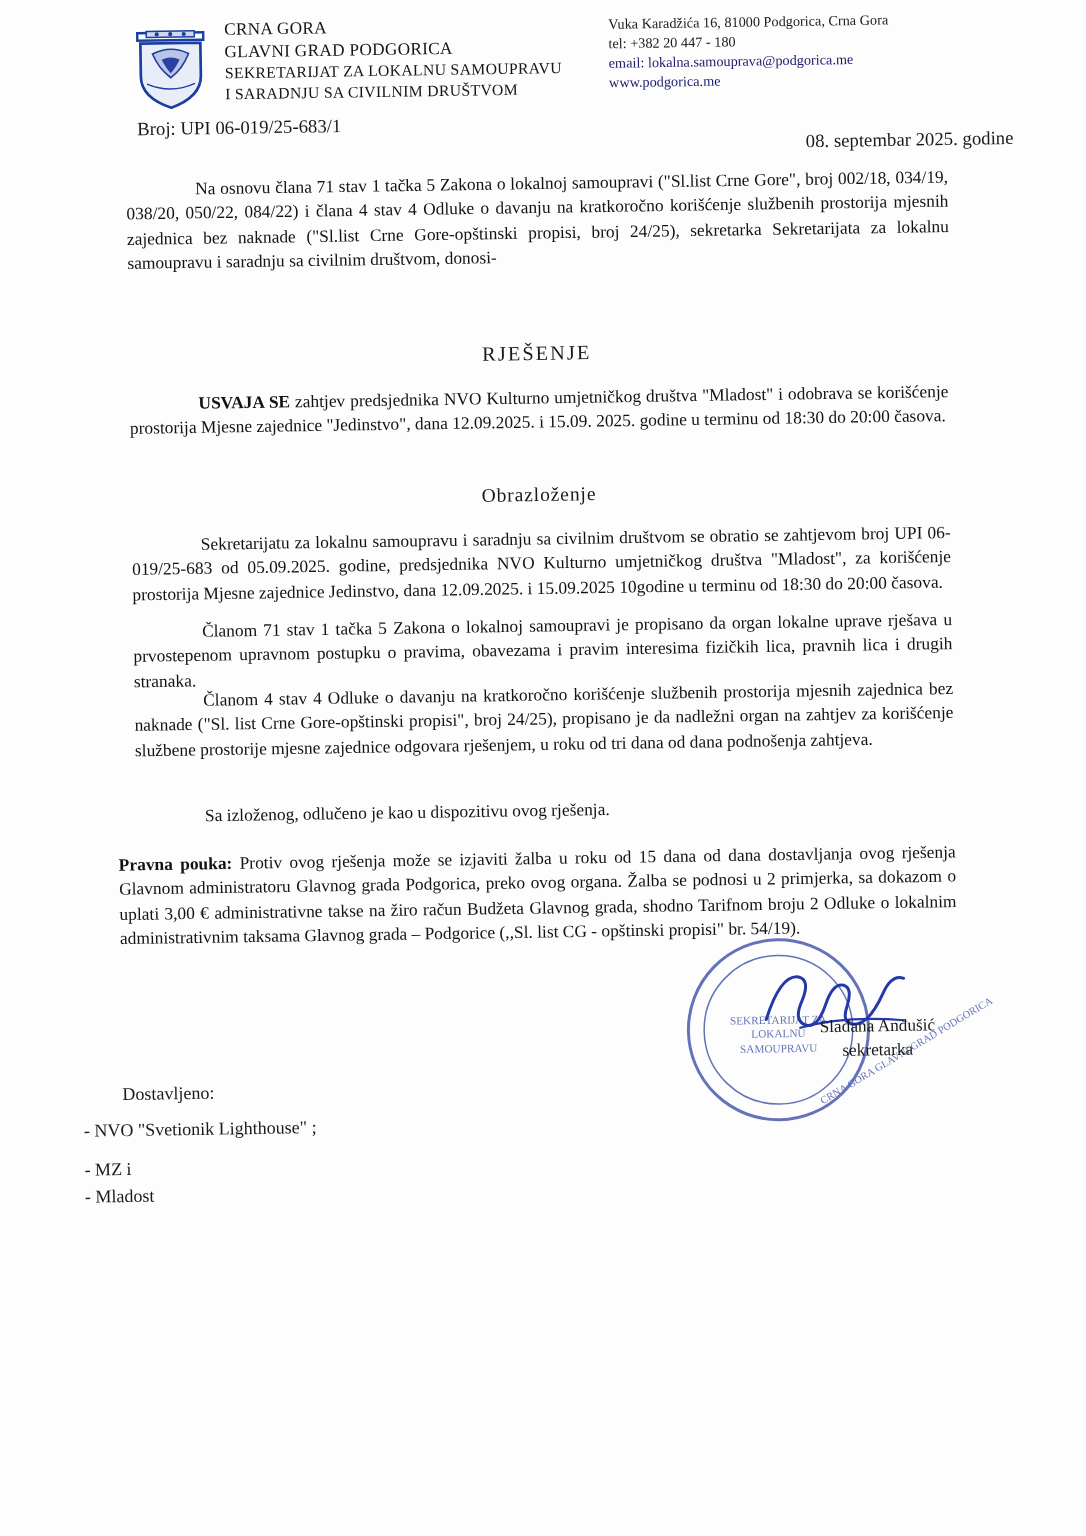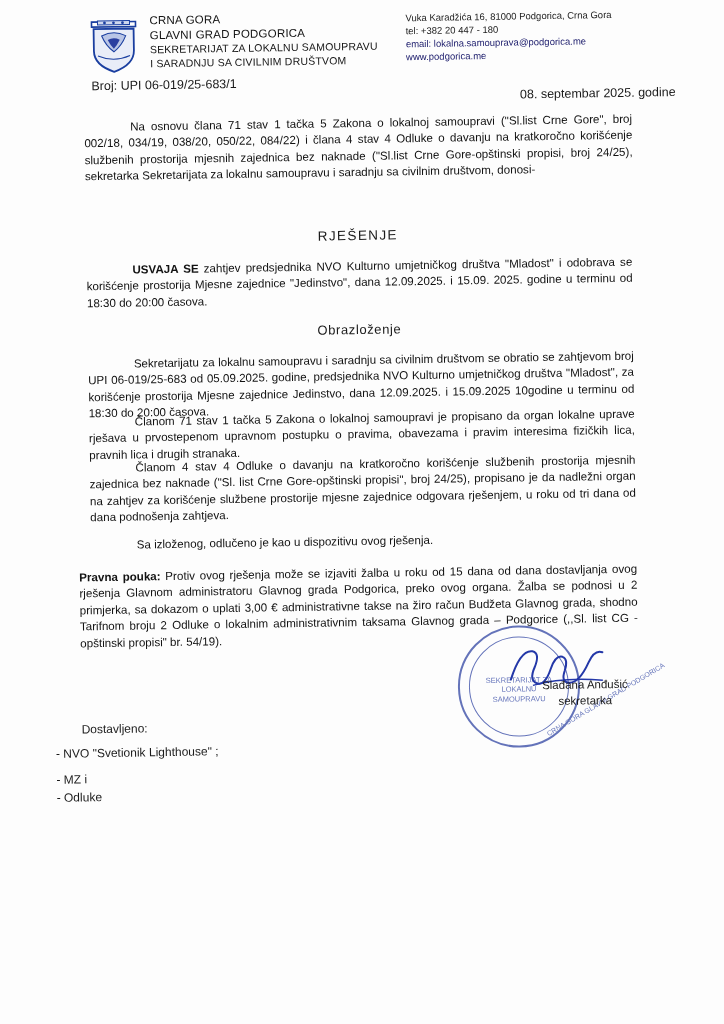--- a/index.html
+++ b/index.html
@@ -10,20 +10,21 @@
   body {
     font-family: "Liberation Sans", sans-serif;
     color: #1a1a1a;
   }
   .page {
     position: relative;
     width: 724px;
     height: 1024px;
     background: #fdfdfd;
     overflow: hidden;
+    font-family: Liberation Serif, serif;
     
   }
   .doc {
     position: absolute;
     left: 0;
     top: 0;
     width: 724px;
     height: 1024px;
     transform: rotate(-0.9deg);
     transform-origin: 360px 500px;
@@ -256,16 +257,16 @@
         <path d="M8 42 q10 -30 22 -28 q8 2 2 16 q-6 13 2 16 q8 3 14 -14 q5 -14 12 -12 q6 2 2 14 q-4 11 4 12 q10 1 20 -20 q6 -13 14 -10" fill="none" stroke="#2438a8" stroke-width="2" stroke-linecap="round"></path>
         <path d="M30 48 q30 -8 70 -4" fill="none" stroke="#2438a8" stroke-width="1.4"></path>
       </svg>
     </div>
     <div class="sig-name">Slađana Anđušić</div>
     <div class="sig-role">sekretarka</div>
 
     <div class="dist-title">Dostavljeno:</div>
     <div class="dist-item" style="top:742px;">- NVO "Svetionik Lighthouse" ;</div>
     <div class="dist-item" style="top:768px;">- MZ i</div>
-    <div class="dist-item" style="top:786px;">- Odluke</div>
+    <div class="dist-item" style="top:786px;">- Mladost</div>
 
   </div>
 </div>
 
 </body></html>

